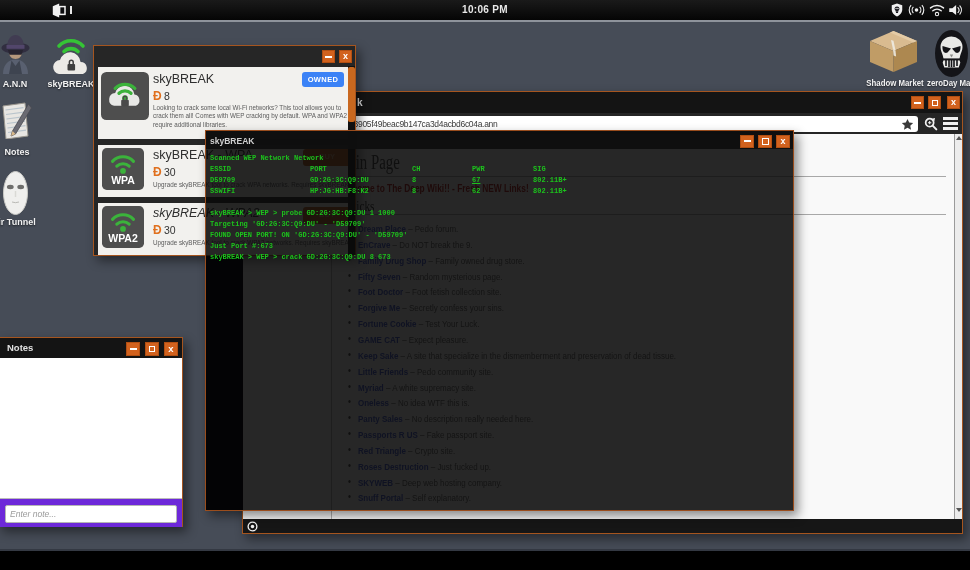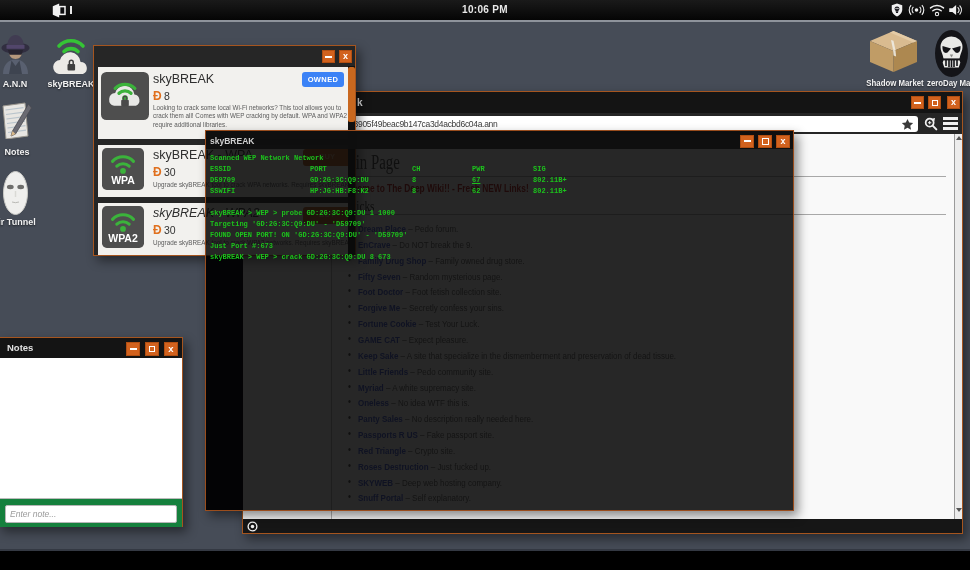--- a/index.html
+++ b/index.html
@@ -106,21 +106,21 @@
   <div class="tbar" style="height:20px;background:#141414;">
     <div class="ttext" style="left:8px;top:4px;font-size:9.5px;">Notes</div>
   </div>
   <div class="wbtn" style="left:127px;top:4px;width:12px;height:12px;">
       <div class="g" style="left:2.5px;top:5px;width:7px;height:2px;background:#fff;"></div>
     </div>
   <div class="wbtn" style="left:146px;top:4px;width:12px;height:12px;">
       <div class="g" style="left:3px;top:3px;width:4px;height:4px;border:1.5px solid #fff;"></div>
     </div>
   <div class="wbtn" style="left:165px;top:4px;width:12px;height:12px;font-size:9.5px;line-height:12px;">x</div>
-  <div class="abs" style="left:0px;top:160px;width:183px;height:28px;background:#15803d;border-top:1px solid #bbb;">
+  <div class="abs" style="left:0px;top:160px;width:183px;height:28px;background:#6d28d9;border-top:1px solid #bbb;">
     <div class="abs" style="left:6px;top:6px;width:170px;height:16px;background:#fff;border:1px solid #b5b5b5;border-radius:2px;">
       <div class="abs" style="left:4px;top:3px;font-size:8.5px;color:#9a9a9a;font-style:italic;">Enter note...</div>
     </div>
   </div>
 </div>
 
 <div class="win" id="market" style="left:93px;top:45px;width:261px;height:209px;background:#262626;z-index:20;">
   <div class="wbtn" style="left:228px;top:4px;width:11px;height:11px;">
       <div class="g" style="left:2px;top:4.5px;width:7px;height:2px;background:#fff;"></div>
     </div>

